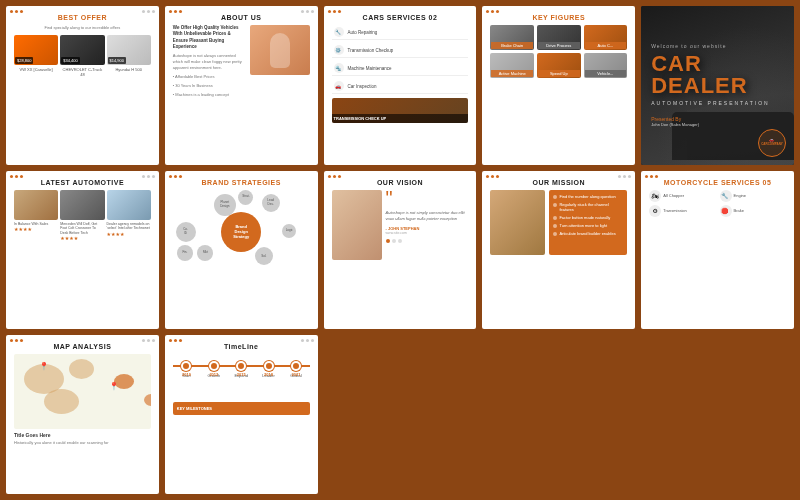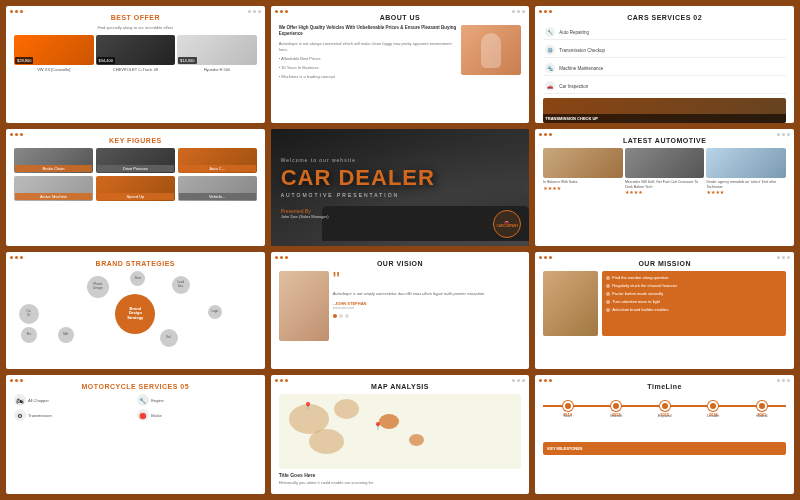--- a/index.html
+++ b/index.html
@@ -6,21 +6,21 @@
     body {
       width: 800px;
       height: 500px;
       overflow: hidden;
       background-color: #8B4513;
       font-family: Arial, sans-serif;
     }
 
     .grid-container {
       display: grid;
-      grid-template-columns: repeat(3, 1fr);
+      grid-template-columns: repeat(5, 1fr);
       grid-template-rows: repeat(3, 1fr);
       gap: 6px;
       padding: 6px;
       width: 800px;
       height: 500px;
     }
 
     .slide {
       background: white;
       border-radius: 2px;

